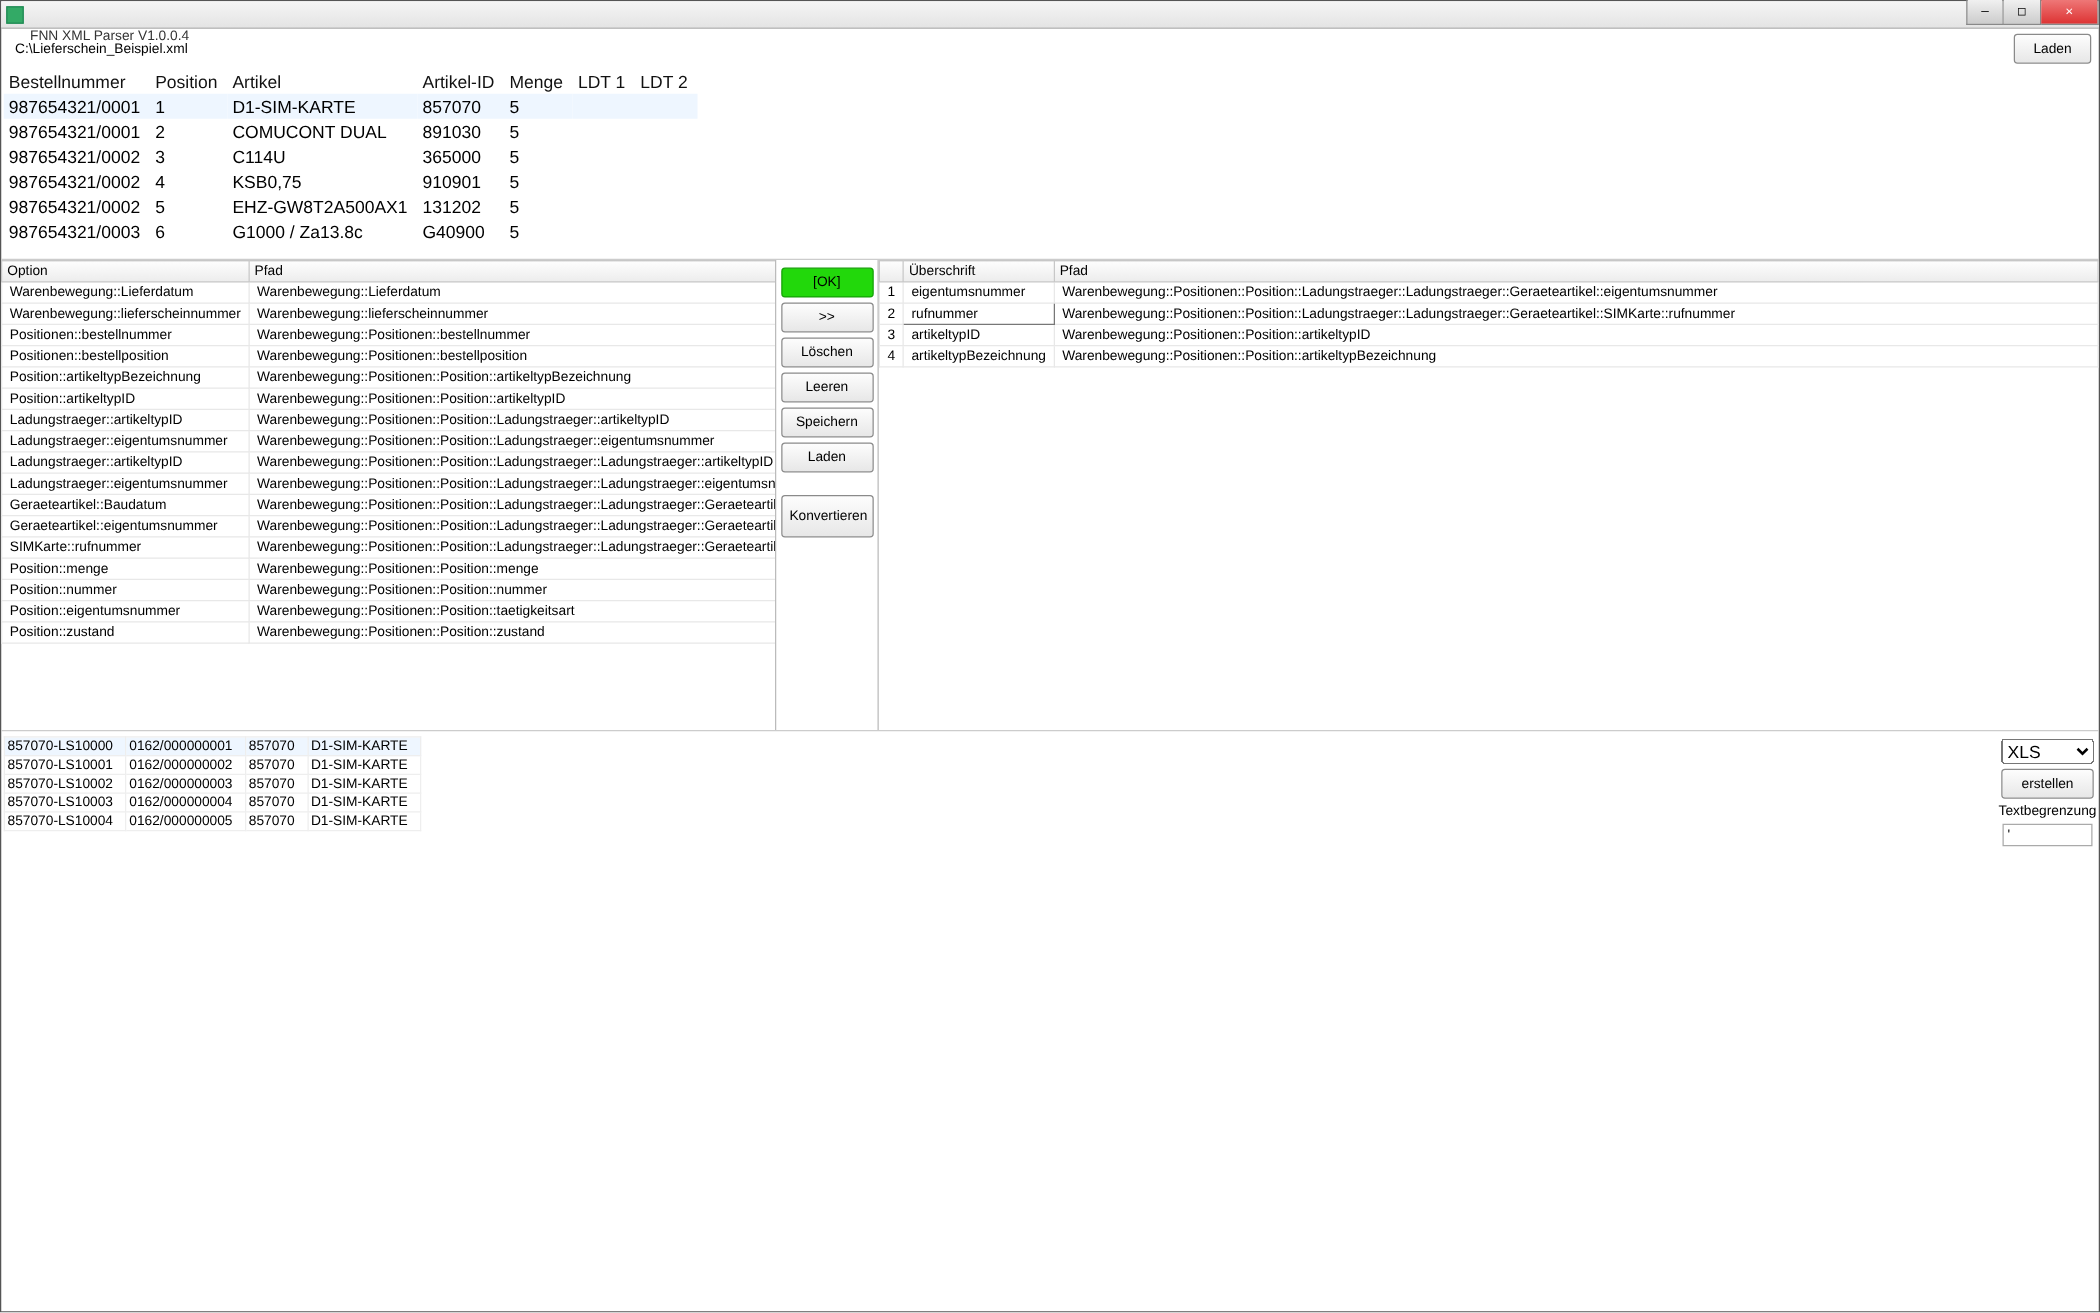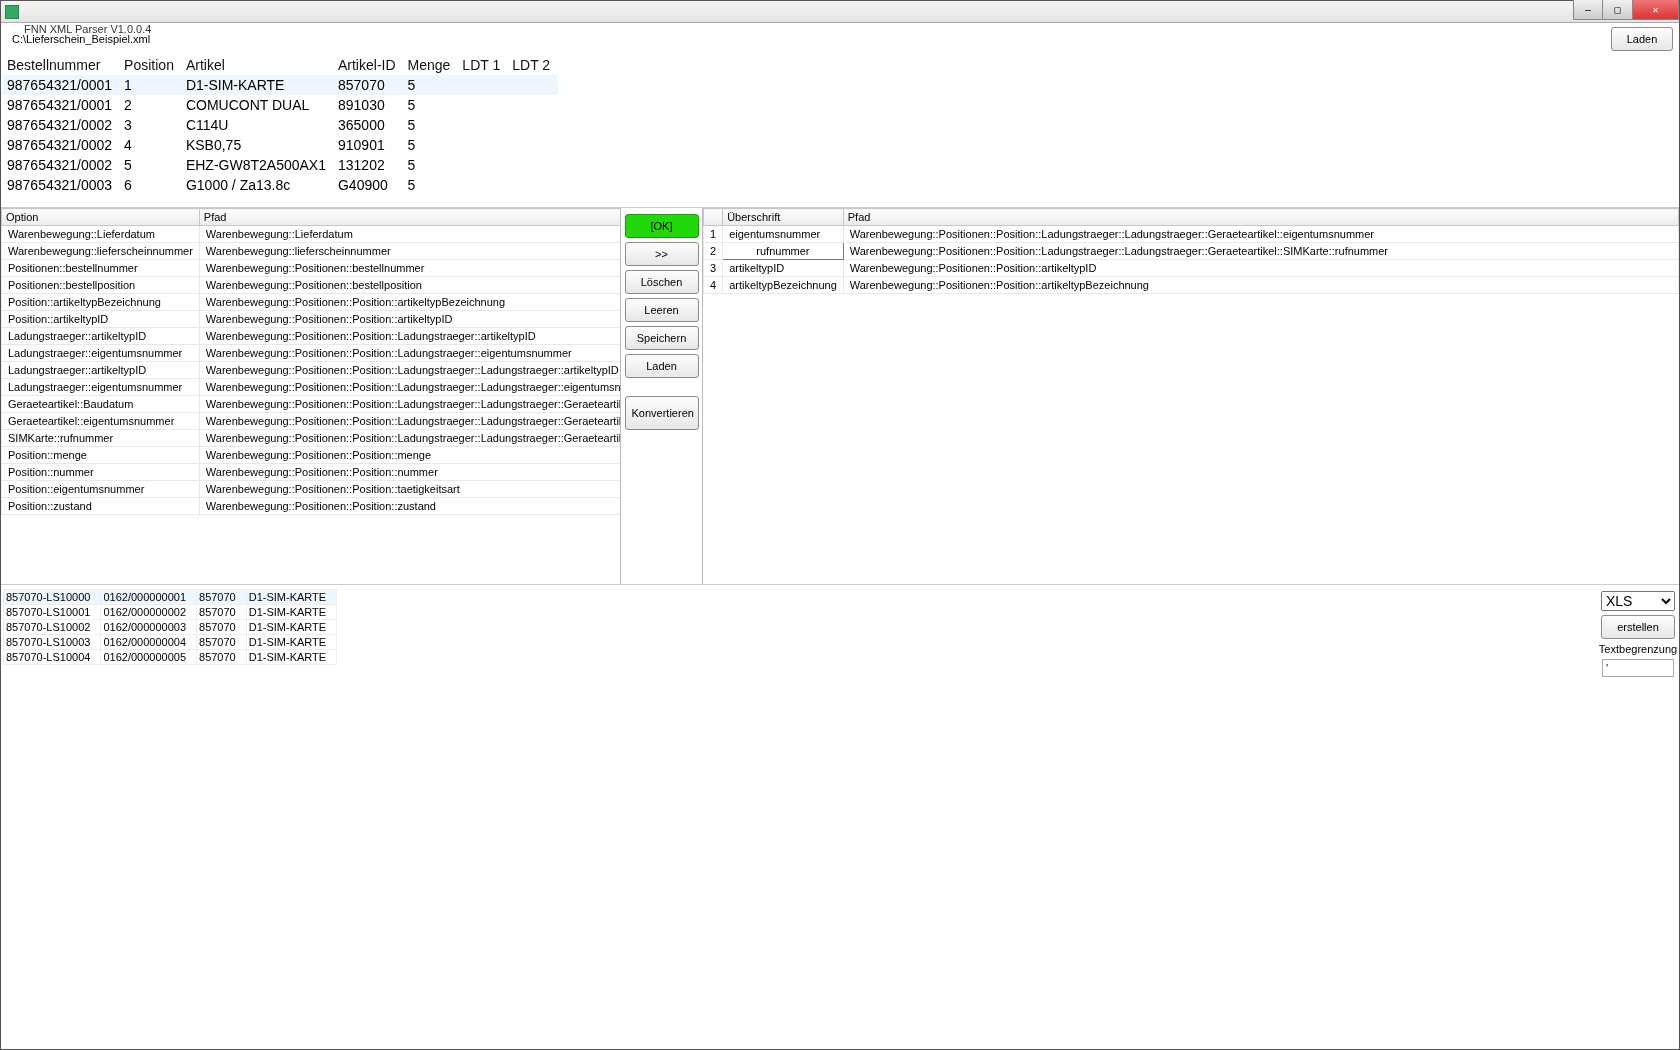--- a/index.html
+++ b/index.html
@@ -25,21 +25,21 @@
   .toptable tbody tr:first-child { background:#eef6ff; }
   .middle { display:flex; border-top:1px solid #ccc; border-bottom:1px solid #ccc; }
   .grid { border-collapse:collapse; width:100%; }
   .grid th { background:linear-gradient(#fdfdfd,#ececec); border:1px solid #c7c7c7; text-align:left; font-weight:normal; padding:2px 4px; font-size:11px; }
   .grid td { border:1px solid #e8e8e8; padding:2px 6px; font-size:11px; white-space:nowrap; }
   .panel-left { width:620px; border-right:1px solid #bbb; overflow:auto; }
   .panel-mid { width:82px; display:flex; flex-direction:column; align-items:center; gap:4px; padding:6px 4px; border-right:1px solid #bbb; }
   .panel-mid .btn { width:74px; }
   .btn-ok { background:#22d80b; border:1px solid #15a007; color:#000; font-weight:normal; }
   .panel-right { flex:1; overflow:auto; }
-  .rightgrid td.editing { background:#fff; border:1px solid #777;text-align:center; }
+  .rightgrid td.editing { background:#fff; border:1px solid #777; }
   .bottom { flex:1; display:flex; }
   .result-area { flex:1; overflow:auto; padding:4px 2px; }
   .result-table { border-collapse:collapse; }
   .result-table td { padding:1px 10px 1px 2px; border:1px solid #eee; font-size:11px; white-space:nowrap; }
   .result-table tr:first-child td { background:#eef6ff; }
   .export-panel { width:82px; padding:6px 4px; display:flex; flex-direction:column; gap:4px; align-items:center; }
   .export-panel select { width:74px; height:20px; font-size:14px; }
   .export-panel .lbl { font-size:11px; }
   .export-panel input[type=text]{ width:72px; height:18px; font-size:11px; border:1px solid #aaa; padding:0 3px;}
   .middle { height:378px; }

